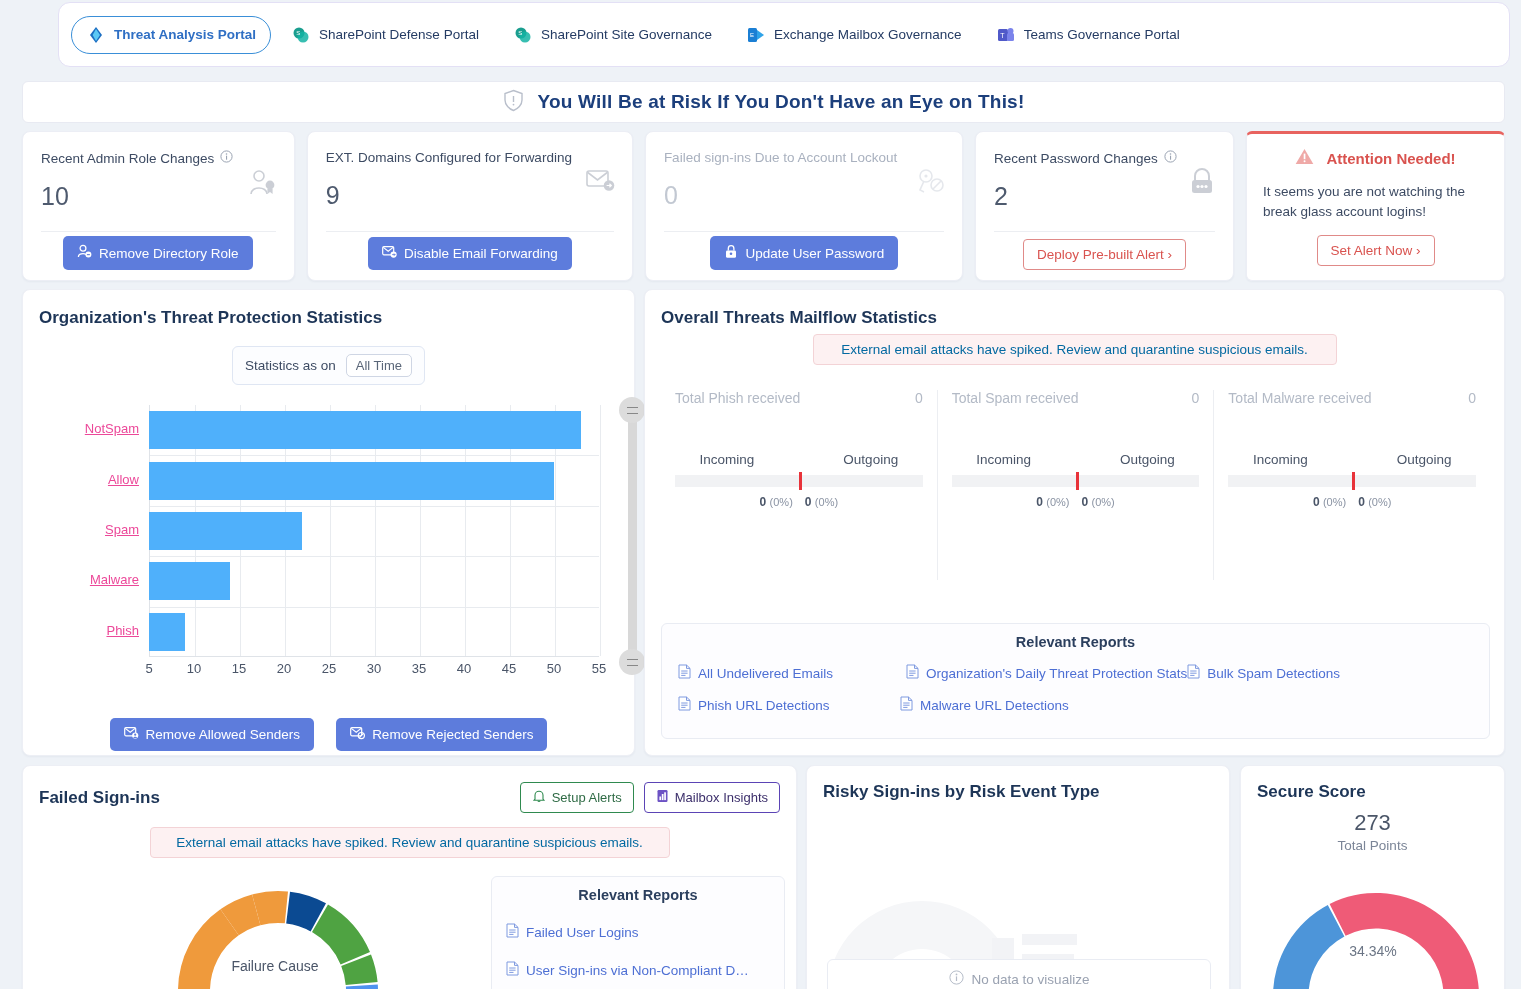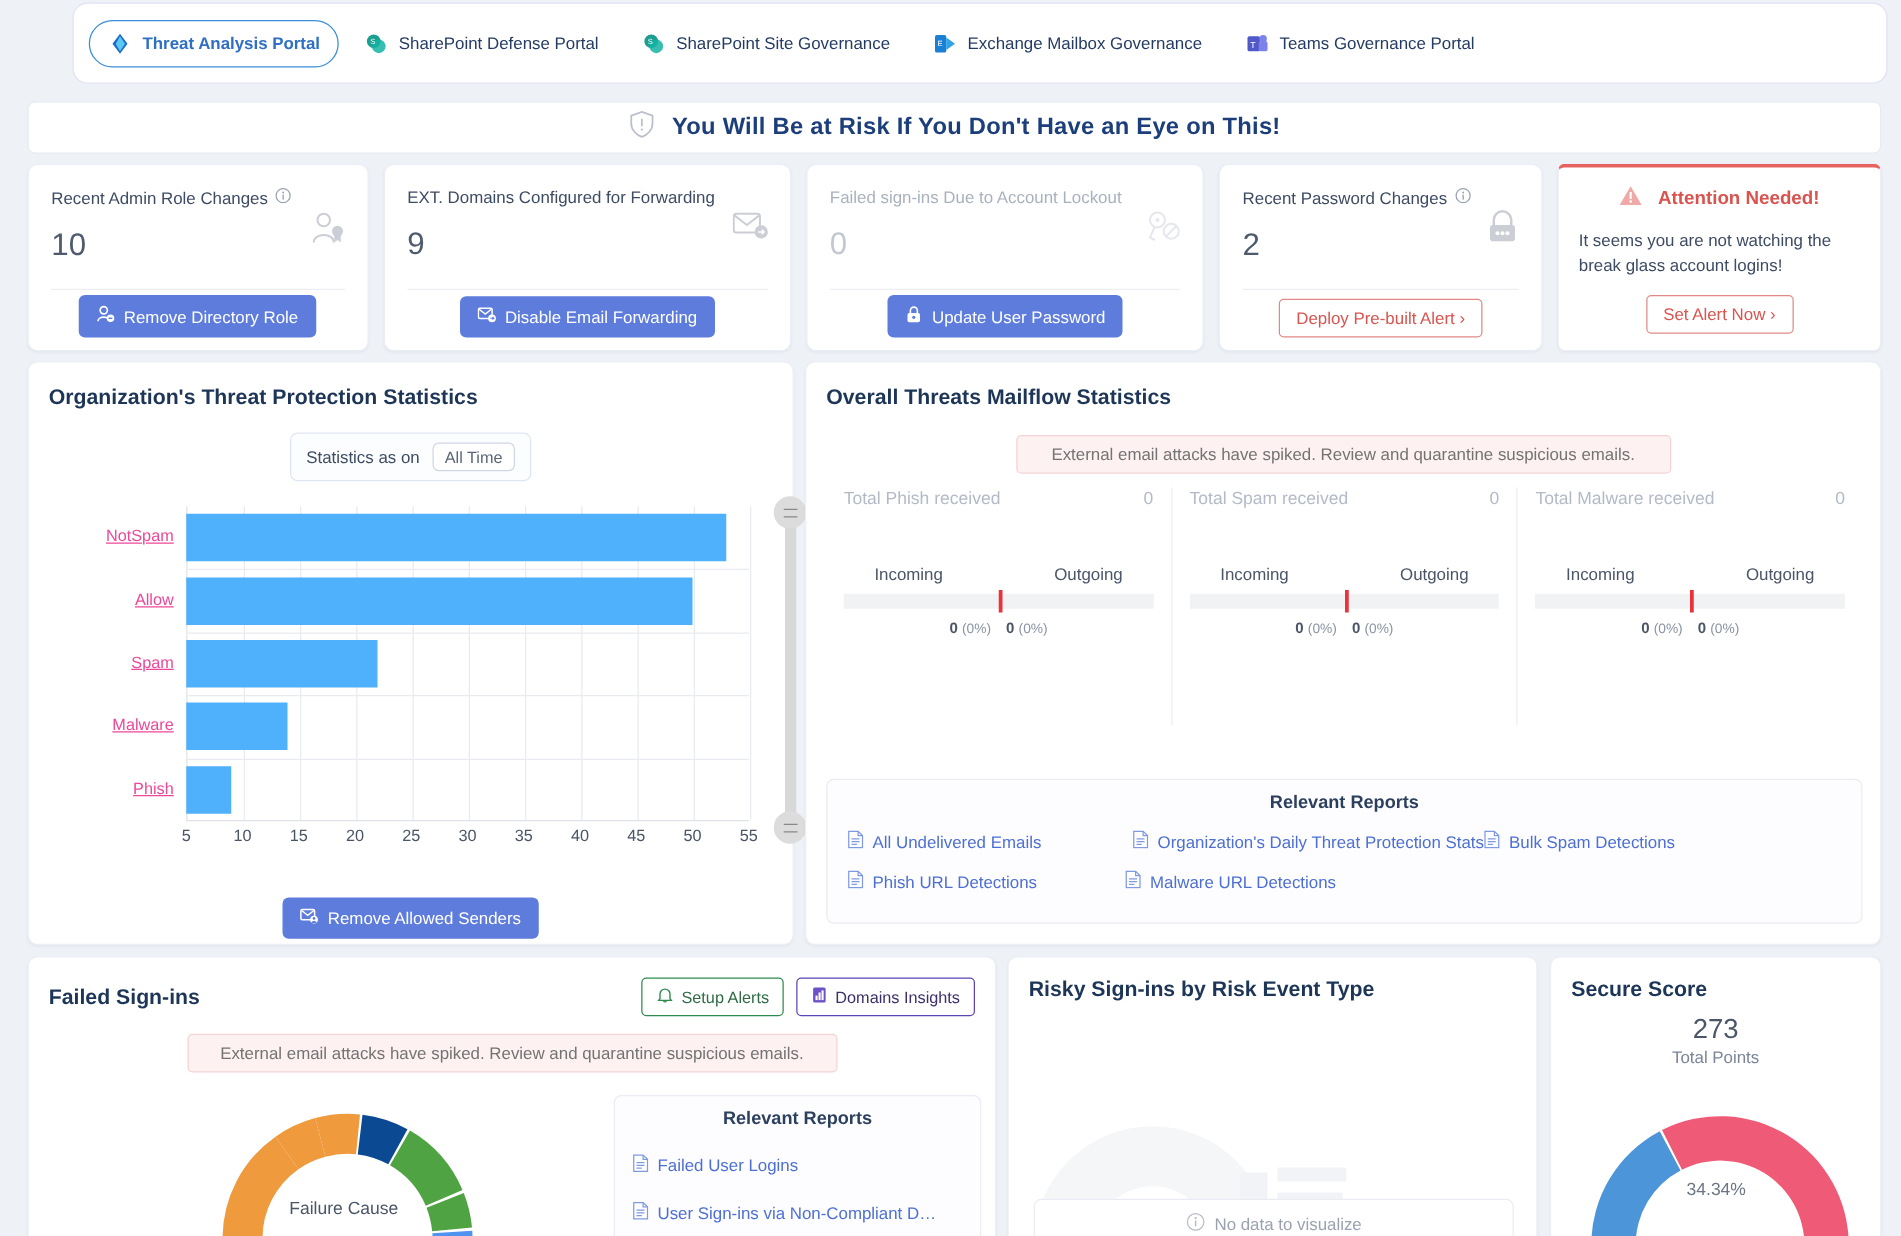--- a/index.html
+++ b/index.html
@@ -92,22 +92,22 @@
   .xlab{position:absolute;top:264px;font-size:13px;color:#4a5568;transform:translateX(-50%);}
   .slider{position:absolute;left:580px;top:0px;width:26px;height:278px;}
   .slider .track{position:absolute;left:9px;top:14px;width:9px;height:250px;background:#d8d8d8;border-radius:6px;}
   .slider .handle{position:absolute;left:0;width:26px;height:26px;border-radius:50%;background:#dcdcdc;display:flex;align-items:center;justify-content:center;}
   .slider .handle span{display:block;width:11px;height:7px;border-top:1.5px solid #888;border-bottom:1.5px solid #888;}
 
   .chartbtns{position:absolute;left:0;right:0;bottom:4px;display:flex;justify-content:center;gap:22px;}
 
   
   .warnbox{
-    margin:20px auto 0 auto;width:524px;background:#fdf1f2;border:1px solid #f3d3d6;border-radius:4px;
-    padding:7px 10px;text-align:center;font-size:13.5px;color:#737373;
+    margin:6px auto 0 auto;width:524px;background:#fdf1f2;border:1px solid #f3d3d6;border-radius:4px;
+    padding:7px 10px;text-align:center;font-size:13.5px;color:#0369a1;
   }
   .mfrow{position:absolute;left:16px;top:100px;width:829px;height:190px;display:flex;}
   .mfcol{flex:1;position:relative;padding:0 14px;}
   .mfcol + .mfcol{border-left:1px solid #eceef2;}
   .mfhead{display:flex;justify-content:space-between;align-items:center;font-size:14px;color:#b3bac6;}
   .mfio{margin-top:46px;display:flex;gap:40px;}
   .mfio .half{flex:1;text-align:center;font-size:13.5px;color:#4a5568;}
   .mfbar{margin-top:8px;height:12px;background:#f1f2f4;position:relative;}
   .mfbar .mark{position:absolute;left:50%;top:-3px;width:3px;height:18px;background:#e8333a;}
   .mfnums{margin-top:8px;display:flex;font-size:12px;color:#4a5568;justify-content:flex-end;}
@@ -418,20 +418,31 @@
         <span>
           <svg width="15" height="14" viewBox="0 0 15 14">
               <rect x="0.7" y="1.6" width="11" height="8.2" rx="1.2" fill="none" stroke="#fff" stroke-width="1.2"></rect>
               <path d="M1.3 2.4 L6.2 6.3 L11.1 2.4" fill="none" stroke="#fff" stroke-width="1.2"></path>
               <circle cx="11.2" cy="9.6" r="3.1" fill="#fff"></circle>
               <circle cx="11.2" cy="8.7" r="1.1" fill="#5d7cdc"></circle>
               <path d="M9.2 12.3 C9.2 10.3 13.2 10.3 13.2 12.3" fill="#5d7cdc"></path>
             </svg>
         </span>
         <span>Remove Allowed Senders</span>
+      </button>
+      <button class="btn">
+        <span>
+          <svg width="15" height="14" viewBox="0 0 15 14">
+              <rect x="0.7" y="1.6" width="11" height="8.2" rx="1.2" fill="none" stroke="#fff" stroke-width="1.2"></rect>
+              <path d="M1.3 2.4 L6.2 6.3 L11.1 2.4" fill="none" stroke="#fff" stroke-width="1.2"></path>
+              <circle cx="11.3" cy="9.6" r="3.1" fill="none" stroke="#fff" stroke-width="1.2"></circle>
+              <line x1="9.3" y1="11.6" x2="13.3" y2="7.6" stroke="#fff" stroke-width="1.2"></line>
+            </svg>
+        </span>
+        <span>Remove Rejected Senders</span>
       </button>
     </div>
   </div>
 
   <div class="panel" id="rightPanel">
     <div class="ptitle">Overall Threats Mailflow Statistics</div>
     <div class="warnbox">External email attacks have spiked. Review and quarantine suspicious emails.</div>
 
     <div class="mfrow">
       <div class="mfcol">
@@ -557,21 +568,21 @@
               </svg></span>
           <span>Setup Alerts</span>
         </button>
         <button class="btn-ghost-purple">
           <span><svg width="13" height="14" viewBox="0 0 13 14">
                 <rect x="1.5" y="1" width="10" height="12" rx="1.2" fill="#6c52c4"></rect>
                 <rect x="3.4" y="7.5" width="1.7" height="3.6" fill="#fff"></rect>
                 <rect x="5.8" y="5" width="1.7" height="6.1" fill="#fff"></rect>
                 <rect x="8.2" y="3.3" width="1.7" height="7.8" fill="#fff"></rect>
               </svg></span>
-          <span>Domains Insights</span>
+          <span>Mailbox Insights</span>
         </button>
       </div>
     </div>
 
     <div class="warnbox" style="width:520px;margin-top:14px;">External email attacks have spiked. Review and quarantine suspicious emails.</div>
 
     <div style="position:absolute;left:140px;top:95px;width:230px;height:140px;">
       <svg width="230" height="140" viewBox="0 0 230 140">
         <g transform="translate(115,130)">
           <path d="M -100 0 A 100 100 0 0 1 -57.6 -81.7 L -39.3 -55.7 A 68 68 0 0 0 -68 0 Z" fill="#ef9a3c"></path>

